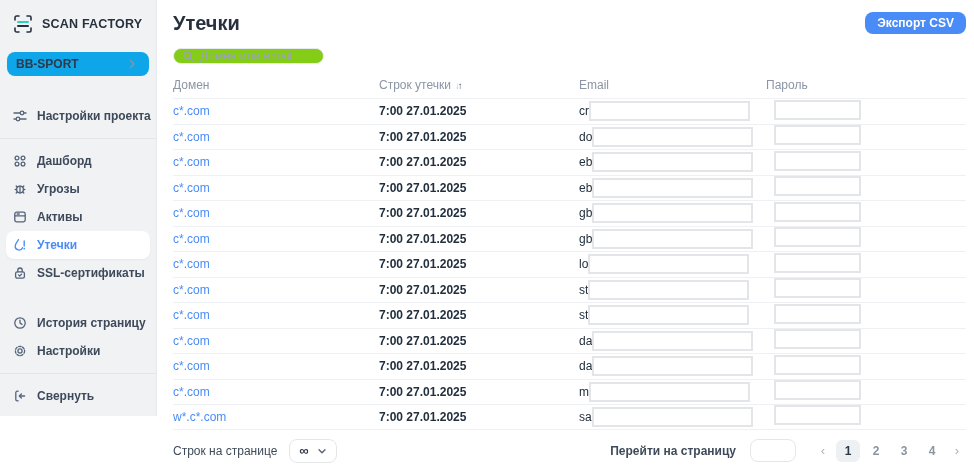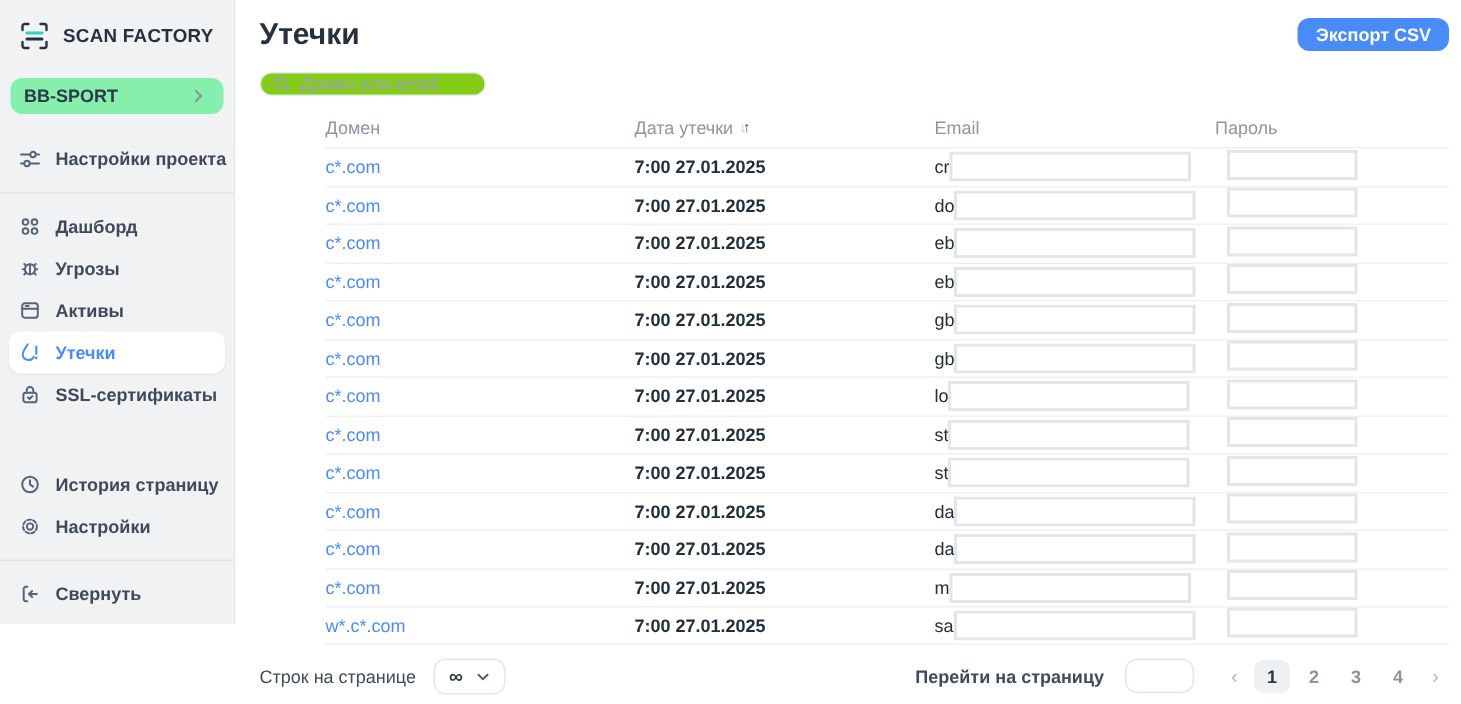--- a/index.html
+++ b/index.html
@@ -5,21 +5,21 @@
   * { box-sizing: border-box; margin: 0; padding: 0; }
   html,body { width: 974px; height: 469px; overflow: hidden; }
   body { font-family: "Liberation Sans", sans-serif; background: #fff; color: #27313e; }
   .app { display: flex; width: 974px; height: 416px; }
 
   
   .sidebar { width: 157px; min-width: 157px; background: #f0f2f4; border-right: 1px solid #e5e8eb;
              display: flex; flex-direction: column; padding-bottom: 6px; }
   .logo { display: flex; align-items: center; gap: 8px; padding: 13px 12px 0 12px; }
   .logo-text { font-size: 12.5px; font-weight: 800; letter-spacing: .2px; color: #27313e; }
-  .project-btn { margin: 17px 7px 6px 7px; height: 24px; background: #86efac; border-radius: 8px;
+  .project-btn { margin: 17px 7px 16px 7px; height: 24px; background: #0ea5e9; border-radius: 8px;
                  display: flex; align-items: center; justify-content: space-between; padding: 0 9px;
                  cursor: pointer; }
   .project-btn .label { font-size: 12px; font-weight: 800; color: #2c3a49; }
   .nav-item { display: flex; align-items: center; gap: 9px; height: 28px; padding: 0 12px;
               font-size: 12px; font-weight: 600; color: #3e4a5a; cursor: pointer; white-space: nowrap; }
   .nav-item.active { margin: 0 6px; padding: 0 6px; background: #ffffff; border-radius: 8px;
                      color: #4a8cf7; box-shadow: 0 1px 2px rgba(40,50,70,.05); }
   .nav-item.settings-project { margin-top: 10px; }
   .divider { height: 1px; background: #e2e5e9; margin: 8px 0; }
   .spacer { flex: 1; }
@@ -32,21 +32,21 @@
   .page-title { font-size: 20px; font-weight: 800; color: #27313e; }
   .export-btn { background: #4a8cf7; color: #fff; font-size: 12px; font-weight: 600; border: none;
                 border-radius: 8px; height: 22px; padding: 0 12px; cursor: pointer; font-family: inherit; }
   .search-box { margin-top: 13px; width: 151px; height: 21px; background: #84cc16; border: 1px solid #e7eaee;
                 border-radius: 10px; display: flex; align-items: center; gap: 6px; padding: 0 8px; }
   .search-box input { border: none; outline: none; background: transparent; font-family: inherit;
                       font-size: 12px; color: #3e4a5a; width: 110px; }
   .search-box input::placeholder { color: #9aa4b2; }
 
   .table { margin-top: 8px; }
-  .thead, .trow { display: grid; grid-template-columns: 206px 200px 187px 1fr; align-items: center; margin-left: 44px; }
+  .thead, .trow { display: grid; grid-template-columns: 206px 200px 187px 1fr; align-items: center; }
   .thead { height: 26px; color: #8b95a5; font-size: 12px; }
   .th { display: flex; align-items: center; gap: 4px; }
   .sort { font-size: 9.5px; letter-spacing: -2px; }
   .sort .dn { color: #b9c0ca; } .sort .up { color: #3e4a5a; font-weight: 700; }
   .trow { height: 25.5px; border-top: 1px solid #eef0f3; font-size: 12px; }
   .trow:last-child { border-bottom: 1px solid #eef0f3; }
   .domain { color: #4a8cf7; text-decoration: none; font-size: 12px; cursor: pointer; }
   .date { color: #222f3d; font-weight: 700; font-size: 12px; }
   .email-cell { display: flex; align-items: center; color: #222f3d; overflow: hidden; }
   .redact { background: #fff; border: 2px solid #e3e5e9; height: 20px; display: inline-block; flex: none; }
@@ -228,21 +228,21 @@
       </span>
       <input type="text" placeholder="Домен или email" style="">
     </div>
 
     <div class="table">
       <div class="thead">
         <div class="th">
             <span>Домен</span>
           </div>
         <div class="th">
-          <span>Дата утечки</span>
+          <span>Строк утечки</span>
           <span class="sort"><span class="dn">↓</span><span class="up">↑</span></span>
         </div>
         <div class="th">
             <span>Email</span>
           </div>
         <div class="th">
             <span>Пароль</span>
           </div>
       </div>
       <div id="table-body">

